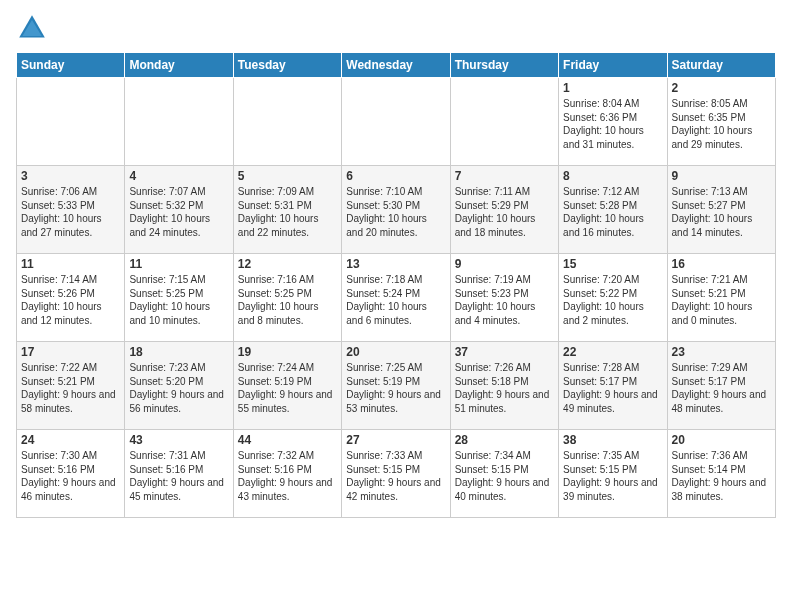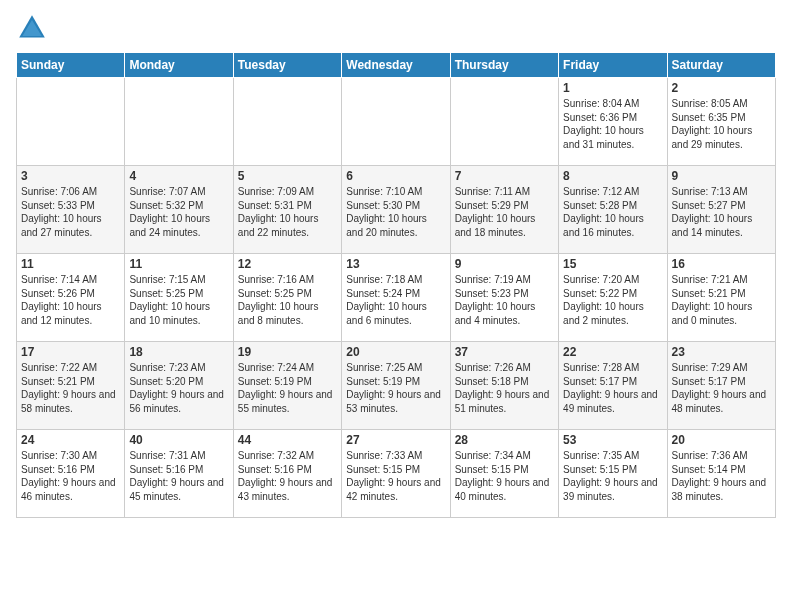--- a/index.html
+++ b/index.html
@@ -234,37 +234,37 @@
             <span class="day-num">23</span>
             <div class="day-info">Sunrise: 7:29 AM<br>Sunset: 5:17 PM<br>Daylight: 9 hours and 48 minutes.</div>
           </td>
         </tr>
         <tr>
           <td>
             <span class="day-num">24</span>
             <div class="day-info">Sunrise: 7:30 AM<br>Sunset: 5:16 PM<br>Daylight: 9 hours and 46 minutes.</div>
           </td>
           <td>
-            <span class="day-num">40</span>
+            <span class="day-num">43</span>
             <div class="day-info">Sunrise: 7:31 AM<br>Sunset: 5:16 PM<br>Daylight: 9 hours and 45 minutes.</div>
           </td>
           <td>
             <span class="day-num">44</span>
             <div class="day-info">Sunrise: 7:32 AM<br>Sunset: 5:16 PM<br>Daylight: 9 hours and 43 minutes.</div>
           </td>
           <td>
             <span class="day-num">27</span>
             <div class="day-info">Sunrise: 7:33 AM<br>Sunset: 5:15 PM<br>Daylight: 9 hours and 42 minutes.</div>
           </td>
           <td>
             <span class="day-num">28</span>
             <div class="day-info">Sunrise: 7:34 AM<br>Sunset: 5:15 PM<br>Daylight: 9 hours and 40 minutes.</div>
           </td>
           <td>
-            <span class="day-num">53</span>
+            <span class="day-num">38</span>
             <div class="day-info">Sunrise: 7:35 AM<br>Sunset: 5:15 PM<br>Daylight: 9 hours and 39 minutes.</div>
           </td>
           <td>
             <span class="day-num">20</span>
             <div class="day-info">Sunrise: 7:36 AM<br>Sunset: 5:14 PM<br>Daylight: 9 hours and 38 minutes.</div>
           </td>
         </tr>
       </tbody>
   </table>
 </div>

